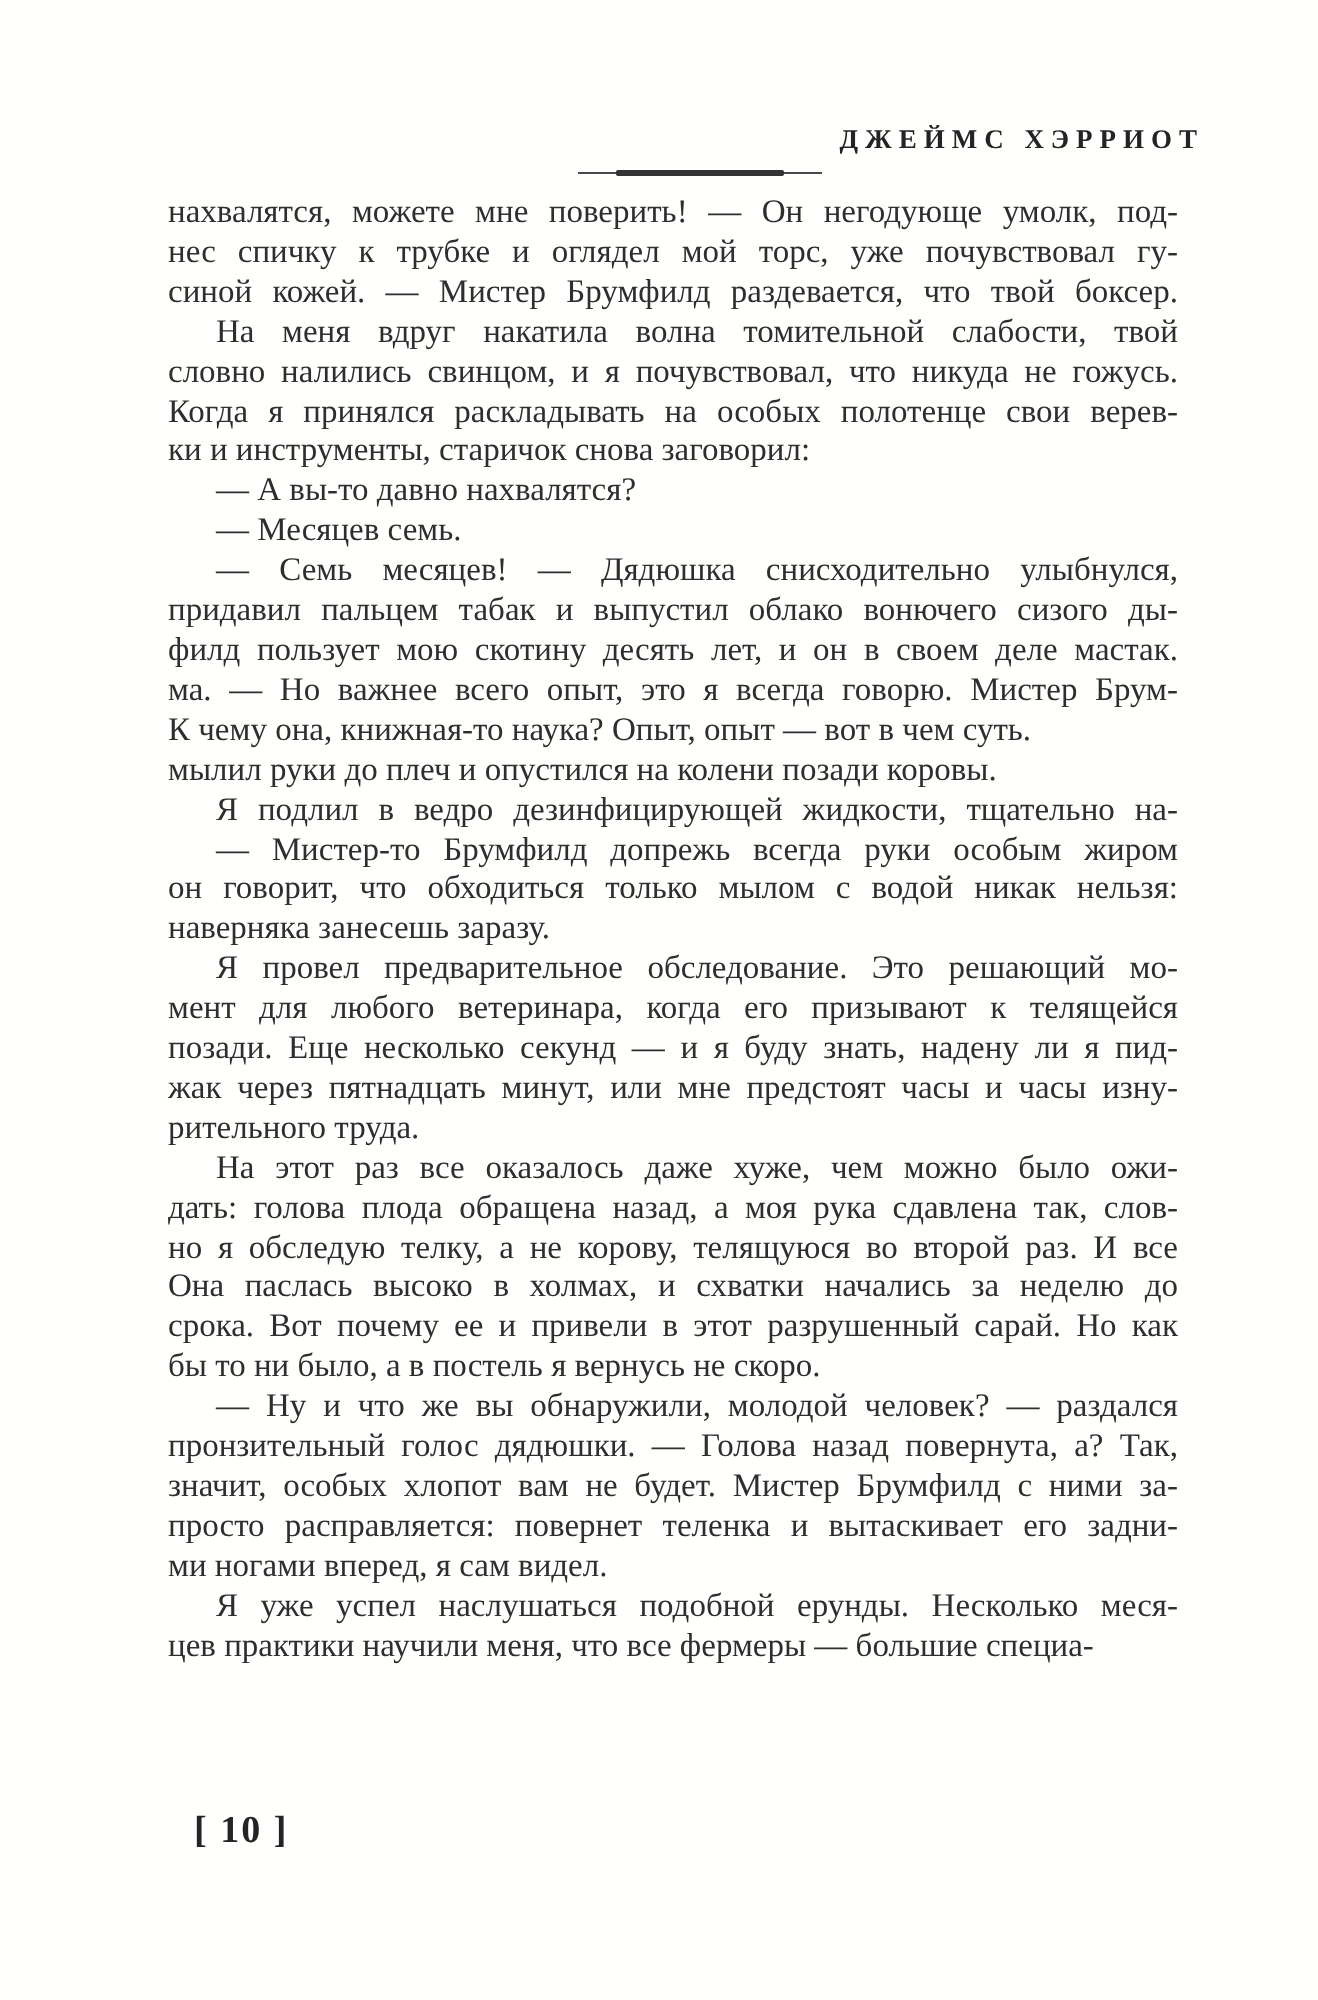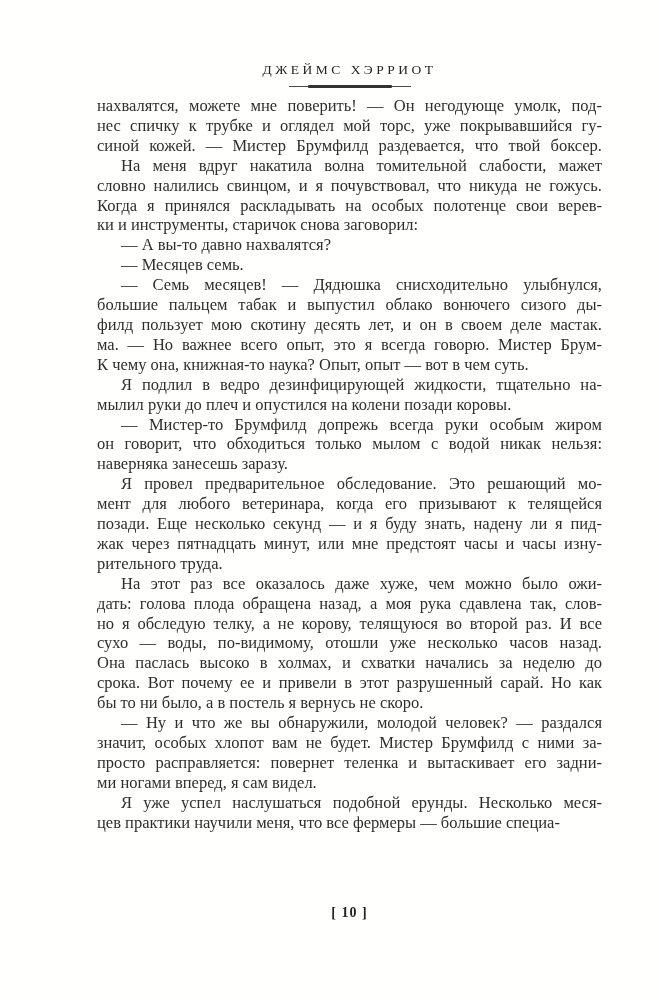--- a/index.html
+++ b/index.html
@@ -14,23 +14,23 @@
     background: #fffffe;
     overflow: hidden;
     font-family: "Liberation Serif", "DejaVu Serif", serif;
     color: #2e2e2e;
   }
   .running-head {
     position: absolute;
     top: 62px;
     left: 97px;
     width: 505px;
-    text-align: center;
+    text-align: right;
     font-size: 13.5px;
-    font-weight: normal;
+    font-weight: bold;
     letter-spacing: 3.5px;
     color: #242424;
     white-space: nowrap;
   }
   .ornament {
     position: absolute;
     top: 85px;
     left: 97px;
     width: 505px;
     height: 4px;
@@ -50,110 +50,110 @@
     left: 50%;
     margin-left: -42px;
     width: 84px;
     height: 3px;
     background: #333333;
     border-radius: 1px;
   }
   .page-text {
     position: absolute;
     top: 96px;
-    left: 97px;
+    left: 84px;
     width: 505px;
     font-size: 16.5px;
     line-height: 19.9px;
     color: #2e2e2e;
   }
   .paragraph { margin: 0; padding: 0; }
   .line {
     text-align: justify;
     text-align-last: justify;
     white-space: normal;
   }
   .line.last { text-align-last: left; }
   .line.indent { text-indent: 24px; }
   .page-number {
     position: absolute;
     top: 905px;
     left: 97px;
     width: 505px;
-    text-align: center;
-    font-size: 14px;
+    text-align: left;
+    font-size: 19px;
     font-weight: bold;
     color: #242424;
     letter-spacing: 1px;
   }
 </style>
 </head>
 <body>
 
 <div class="page">
 
   <div class="running-head">ДЖЕЙМС ХЭРРИОТ</div>
 
   <div class="ornament">
     <div class="thin"></div>
     <div class="thick"></div>
   </div>
 
   <div class="page-text">
       <div class="paragraph">
         <div class="line">нахвалятся, можете мне поверить! — Он негодующе умолк, под-</div>
-        <div class="line">нес спичку к трубке и оглядел мой торс, уже покрывавшийся гу-</div>
+        <div class="line">нес спичку к трубке и оглядел мой торс, уже почувствовал гу-</div>
         <div class="line">синой кожей. — Мистер Брумфилд раздевается, что твой боксер.</div>
       </div>
       <div class="paragraph">
-        <div class="line indent">На меня вдруг накатила волна томительной слабости, мажет</div>
+        <div class="line indent">На меня вдруг накатила волна томительной слабости, твой</div>
         <div class="line">словно налились свинцом, и я почувствовал, что никуда не гожусь.</div>
         <div class="line">Когда я принялся раскладывать на особых полотенце свои верев-</div>
         <div class="line last">ки и инструменты, старичок снова заговорил:</div>
       </div>
       <div class="paragraph">
         <div class="line indent last">— А вы-то давно нахвалятся?</div>
       </div>
       <div class="paragraph">
         <div class="line indent last">— Месяцев семь.</div>
       </div>
       <div class="paragraph">
         <div class="line indent">— Семь месяцев! — Дядюшка снисходительно улыбнулся,</div>
-        <div class="line">большие пальцем табак и выпустил облако вонючего сизого ды-</div>
+        <div class="line">придавил пальцем табак и выпустил облако вонючего сизого ды-</div>
         <div class="line">филд пользует мою скотину десять лет, и он в своем деле мастак.</div>
         <div class="line">ма. — Но важнее всего опыт, это я всегда говорю. Мистер Брум-</div>
         <div class="line last">К чему она, книжная-то наука? Опыт, опыт — вот в чем суть.</div>
       </div>
       <div class="paragraph">
+        <div class="line last">мылил руки до плеч и опустился на колени позади коровы.</div>
         <div class="line indent">Я подлил в ведро дезинфицирующей жидкости, тщательно на-</div>
-        <div class="line last">мылил руки до плеч и опустился на колени позади коровы.</div>
       </div>
       <div class="paragraph">
         <div class="line indent">— Мистер-то Брумфилд допрежь всегда руки особым жиром</div>
         <div class="line">он говорит, что обходиться только мылом с водой никак нельзя:</div>
         <div class="line last">наверняка занесешь заразу.</div>
       </div>
       <div class="paragraph">
         <div class="line indent">Я провел предварительное обследование. Это решающий мо-</div>
         <div class="line">мент для любого ветеринара, когда его призывают к телящейся</div>
         <div class="line">позади. Еще несколько секунд — и я буду знать, надену ли я пид-</div>
         <div class="line">жак через пятнадцать минут, или мне предстоят часы и часы изну-</div>
         <div class="line last">рительного труда.</div>
       </div>
       <div class="paragraph">
         <div class="line indent">На этот раз все оказалось даже хуже, чем можно было ожи-</div>
         <div class="line">дать: голова плода обращена назад, а моя рука сдавлена так, слов-</div>
         <div class="line">но я обследую телку, а не корову, телящуюся во второй раз. И все</div>
-        <div class="line">сухо — воды, по-видимому, отошли уже несколько часов назад.</div>
         <div class="line">Она паслась высоко в холмах, и схватки начались за неделю до</div>
         <div class="line">срока. Вот почему ее и привели в этот разрушенный сарай. Но как</div>
         <div class="line last">бы то ни было, а в постель я вернусь не скоро.</div>
       </div>
       <div class="paragraph">
         <div class="line indent">— Ну и что же вы обнаружили, молодой человек? — раздался</div>
+        <div class="line">пронзительный голос дядюшки. — Голова назад повернута, а? Так,</div>
         <div class="line">значит, особых хлопот вам не будет. Мистер Брумфилд с ними за-</div>
         <div class="line">просто расправляется: повернет теленка и вытаскивает его задни-</div>
         <div class="line last">ми ногами вперед, я сам видел.</div>
       </div>
       <div class="paragraph">
         <div class="line indent">Я уже успел наслушаться подобной ерунды. Несколько меся-</div>
         <div class="line last">цев практики научили меня, что все фермеры — большие специа-</div>
       </div>
     </div>
 

